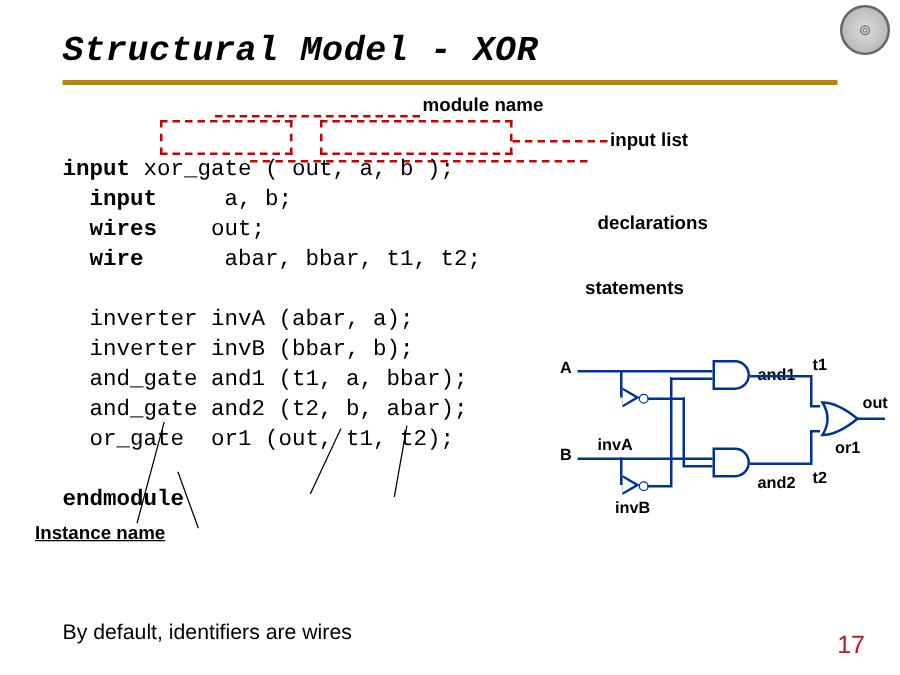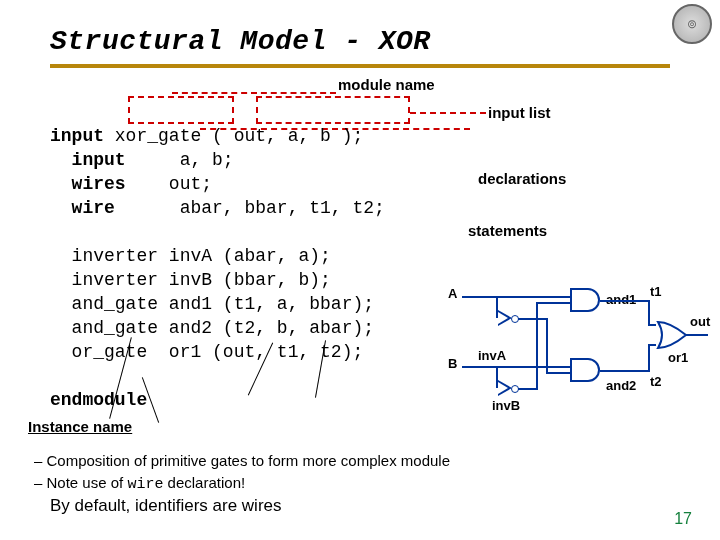--- a/index.html
+++ b/index.html
@@ -110,23 +110,23 @@
     position: absolute;
     top: 496px;
     left: 50px;
     font-size: 17px;
     font-family: "Comic Sans MS", cursive, sans-serif;
   }
   .pagenum {
     position: absolute;
     bottom: 12px;
     right: 28px;
-    font-size: 16px;
+    font-size: 20px;
     font-family: "Comic Sans MS", cursive, sans-serif;
-    color: #15803d;
+    color: #b91c1c;
   }
   .invgate {
     position: absolute;
     width: 20px;
     height: 16px;
   }
   .invtri {
     position: absolute;
     left: 0; top: 0;
     width: 0; height: 0;
@@ -256,21 +256,17 @@
     <div class="orgate" style="top:42px;left:206px;">
       <svg viewBox="0 0 32 30">
           <path d="M2 2 Q14 2 30 15 Q14 28 2 28 Q10 15 2 2 Z" fill="#fff" stroke="#003399" stroke-width="2"></path>
         </svg>
     </div>
     <div class="gate-label" style="top:72px;left:218px;">or1</div>
     <div class="wire wire-h" style="top:56px;left:236px;width:22px;"></div>
     <div class="gate-label" style="top:36px;left:240px;">out</div>
   </div>
 
-  <div class="bullets">
-    <div class="dash">– <span>Composition of primitive gates to form more complex module</span></div>
-    <div class="dash">– <span>Note use of </span><span style="font-family:'Courier New',monospace;">wire</span><span> declaration!</span></div>
-  </div>
   <div class="last-line">By default, identifiers are wires</div>
 
   <div class="pagenum">17</div>
 
 </div>
 
 </body></html>

